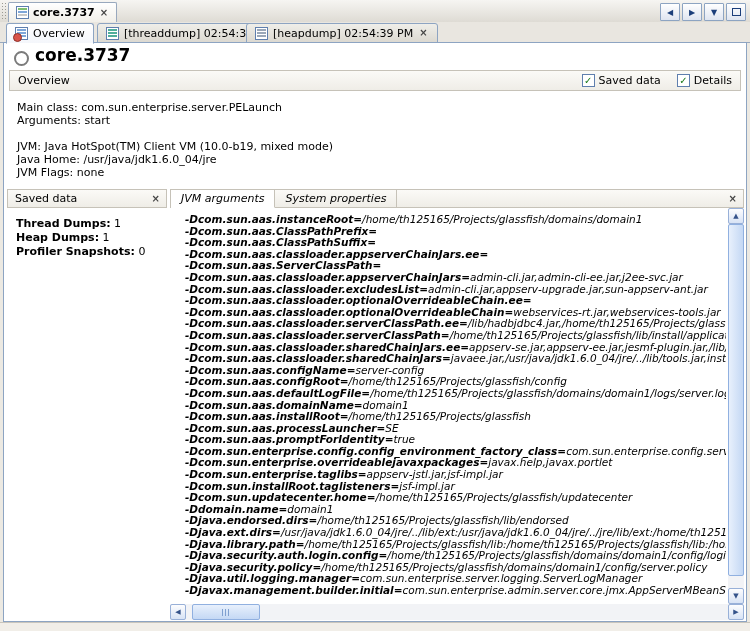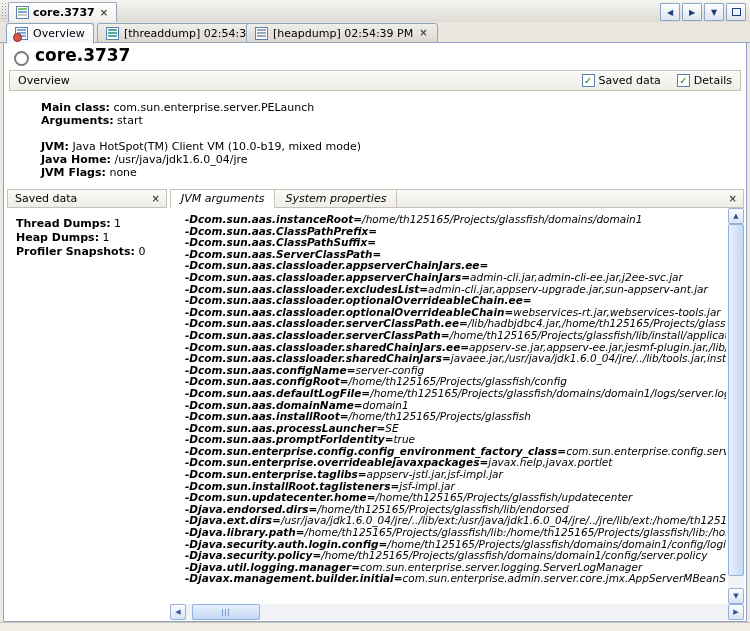--- a/index.html
+++ b/index.html
@@ -51,21 +51,21 @@
   .section-bar{position:absolute;left:5px;top:27px;right:5px;height:19px;
     background:linear-gradient(#fbfaf7,#efede7);border:1px solid #c6c2b8;
     display:flex;align-items:center;font-size:11px;}
   .section-bar .t{padding-left:8px;flex:1;}
   .chk-group{display:flex;gap:16px;padding-right:8px;align-items:center;}
   .chk{display:flex;align-items:center;gap:4px;cursor:pointer;}
   .chk .box{width:11px;height:11px;background:#fff;border:1px solid #5f7fae;
     display:flex;align-items:center;justify-content:center;font-size:10px;font-weight:bold;color:#1a7a1a;line-height:10px;}
   
   .info{position:absolute;left:13px;top:58px;line-height:13px;font-size:11px;white-space:nowrap;}
-  .info b{font-weight:bold;margin-left:24px;}
+  .info b{font-weight:normal;}
   .spacer13{height:13px;}
   
   .panel-hdr{height:19px;background:linear-gradient(#fbfaf7,#efede7);border:1px solid #c6c2b8;
     display:flex;align-items:center;font-size:11px;box-sizing:border-box;}
   .left-panel{position:absolute;left:3px;top:146px;width:160px;height:431px;background:#fff;}
   .left-panel .panel-hdr .t{padding-left:7px;flex:1;}
   .left-panel .body{padding:9px 0 0 9px;line-height:14px;white-space:nowrap;}
   .right-panel{position:absolute;left:166px;top:146px;width:574px;height:431px;background:#fff;font-style:italic;}
   .rp-hdr{position:absolute;left:0;top:0;right:0;height:19px;box-sizing:border-box;
     background:linear-gradient(#fbfaf7,#efede7);border:1px solid #c6c2b8;display:flex;align-items:stretch;}
@@ -196,42 +196,43 @@
       <div class="rp-tab sel">JVM arguments</div>
       <div class="rp-tab">System properties</div>
       <div class="fill"></div>
       <span class="closex">×</span>
     </div>
     <div class="rp-body">
       <div class="args">
           <div class="arg-row"><b>-Dcom.sun.aas.instanceRoot=</b>/home/th125165/Projects/glassfish/domains/domain1</div>
           <div class="arg-row"><b>-Dcom.sun.aas.ClassPathPrefix=</b></div>
           <div class="arg-row"><b>-Dcom.sun.aas.ClassPathSuffix=</b></div>
+          <div class="arg-row"><b>-Dcom.sun.aas.classloader.appserverChainJars.ee=</b></div>
           <div class="arg-row"><b>-Dcom.sun.aas.ServerClassPath=</b></div>
-          <div class="arg-row"><b>-Dcom.sun.aas.classloader.appserverChainJars.ee=</b></div>
           <div class="arg-row"><b>-Dcom.sun.aas.classloader.appserverChainJars=</b>admin-cli.jar,admin-cli-ee.jar,j2ee-svc.jar</div>
           <div class="arg-row"><b>-Dcom.sun.aas.classloader.excludesList=</b>admin-cli.jar,appserv-upgrade.jar,sun-appserv-ant.jar</div>
           <div class="arg-row"><b>-Dcom.sun.aas.classloader.optionalOverrideableChain.ee=</b></div>
           <div class="arg-row"><b>-Dcom.sun.aas.classloader.optionalOverrideableChain=</b>webservices-rt.jar,webservices-tools.jar</div>
           <div class="arg-row"><b>-Dcom.sun.aas.classloader.serverClassPath.ee=</b>/lib/hadbjdbc4.jar,/home/th125165/Projects/glassfish/lib/SUNWjdmk/5.1,</div>
           <div class="arg-row"><b>-Dcom.sun.aas.classloader.serverClassPath=</b>/home/th125165/Projects/glassfish/lib/install/applications/jmsra/imqjmsra.j</div>
           <div class="arg-row"><b>-Dcom.sun.aas.classloader.sharedChainJars.ee=</b>appserv-se.jar,appserv-ee.jar,jesmf-plugin.jar,/lib/dbstate.jar,/lib/hadbjdb</div>
           <div class="arg-row"><b>-Dcom.sun.aas.classloader.sharedChainJars=</b>javaee.jar,/usr/java/jdk1.6.0_04/jre/../lib/tools.jar,install/applications/jmsra/</div>
           <div class="arg-row"><b>-Dcom.sun.aas.configName=</b>server-config</div>
           <div class="arg-row"><b>-Dcom.sun.aas.configRoot=</b>/home/th125165/Projects/glassfish/config</div>
           <div class="arg-row"><b>-Dcom.sun.aas.defaultLogFile=</b>/home/th125165/Projects/glassfish/domains/domain1/logs/server.log</div>
           <div class="arg-row"><b>-Dcom.sun.aas.domainName=</b>domain1</div>
           <div class="arg-row"><b>-Dcom.sun.aas.installRoot=</b>/home/th125165/Projects/glassfish</div>
           <div class="arg-row"><b>-Dcom.sun.aas.processLauncher=</b>SE</div>
           <div class="arg-row"><b>-Dcom.sun.aas.promptForIdentity=</b>true</div>
           <div class="arg-row"><b>-Dcom.sun.enterprise.config.config_environment_factory_class=</b>com.sun.enterprise.config.serverbeans.AppserverConfigE</div>
           <div class="arg-row"><b>-Dcom.sun.enterprise.overrideablejavaxpackages=</b>javax.help,javax.portlet</div>
           <div class="arg-row"><b>-Dcom.sun.enterprise.taglibs=</b>appserv-jstl.jar,jsf-impl.jar</div>
           <div class="arg-row"><b>-Dcom.sun.installRoot.taglisteners=</b>jsf-impl.jar</div>
           <div class="arg-row"><b>-Dcom.sun.updatecenter.home=</b>/home/th125165/Projects/glassfish/updatecenter</div>
+          <div class="arg-row"><b>-Ddomain.name=</b>domain1</div>
           <div class="arg-row"><b>-Djava.endorsed.dirs=</b>/home/th125165/Projects/glassfish/lib/endorsed</div>
           <div class="arg-row"><b>-Djava.ext.dirs=</b>/usr/java/jdk1.6.0_04/jre/../lib/ext:/usr/java/jdk1.6.0_04/jre/../jre/lib/ext:/home/th125165/Projects/gla</div>
           <div class="arg-row"><b>-Djava.library.path=</b>/home/th125165/Projects/glassfish/lib:/home/th125165/Projects/glassfish/lib:/home/th125165/Pro</div>
           <div class="arg-row"><b>-Djava.security.auth.login.config=</b>/home/th125165/Projects/glassfish/domains/domain1/config/login.conf</div>
           <div class="arg-row"><b>-Djava.security.policy=</b>/home/th125165/Projects/glassfish/domains/domain1/config/server.policy</div>
           <div class="arg-row"><b>-Djava.util.logging.manager=</b>com.sun.enterprise.server.logging.ServerLogManager</div>
           <div class="arg-row"><b>-Djavax.management.builder.initial=</b>com.sun.enterprise.admin.server.core.jmx.AppServerMBeanServerBuilder</div>
         </div>
 
       <div class="vscroll" style="top:0;height:396px;">

